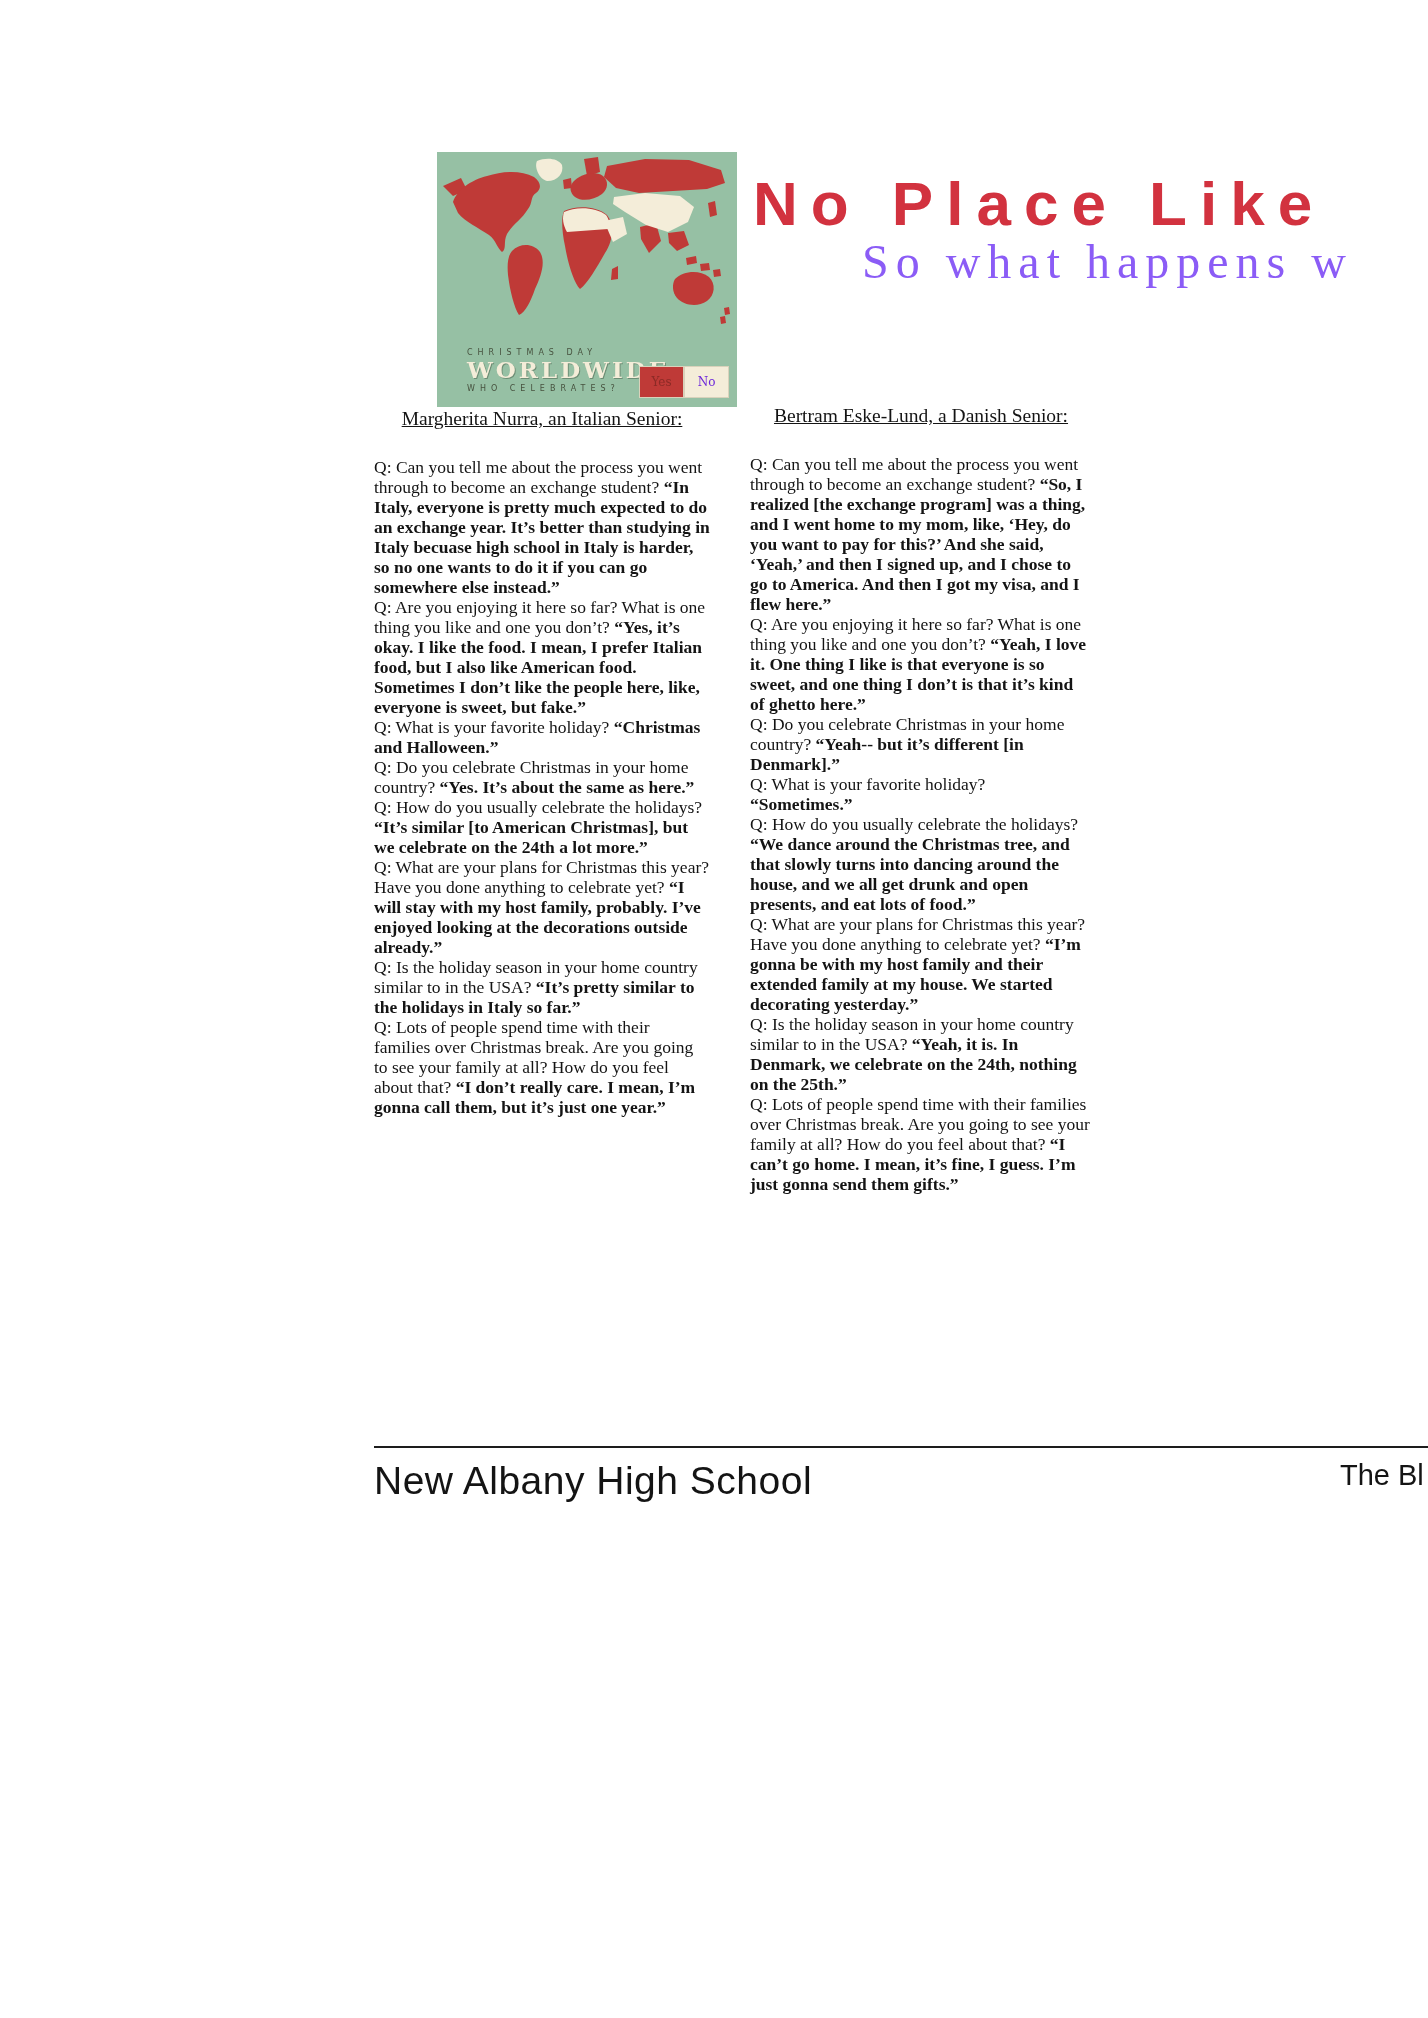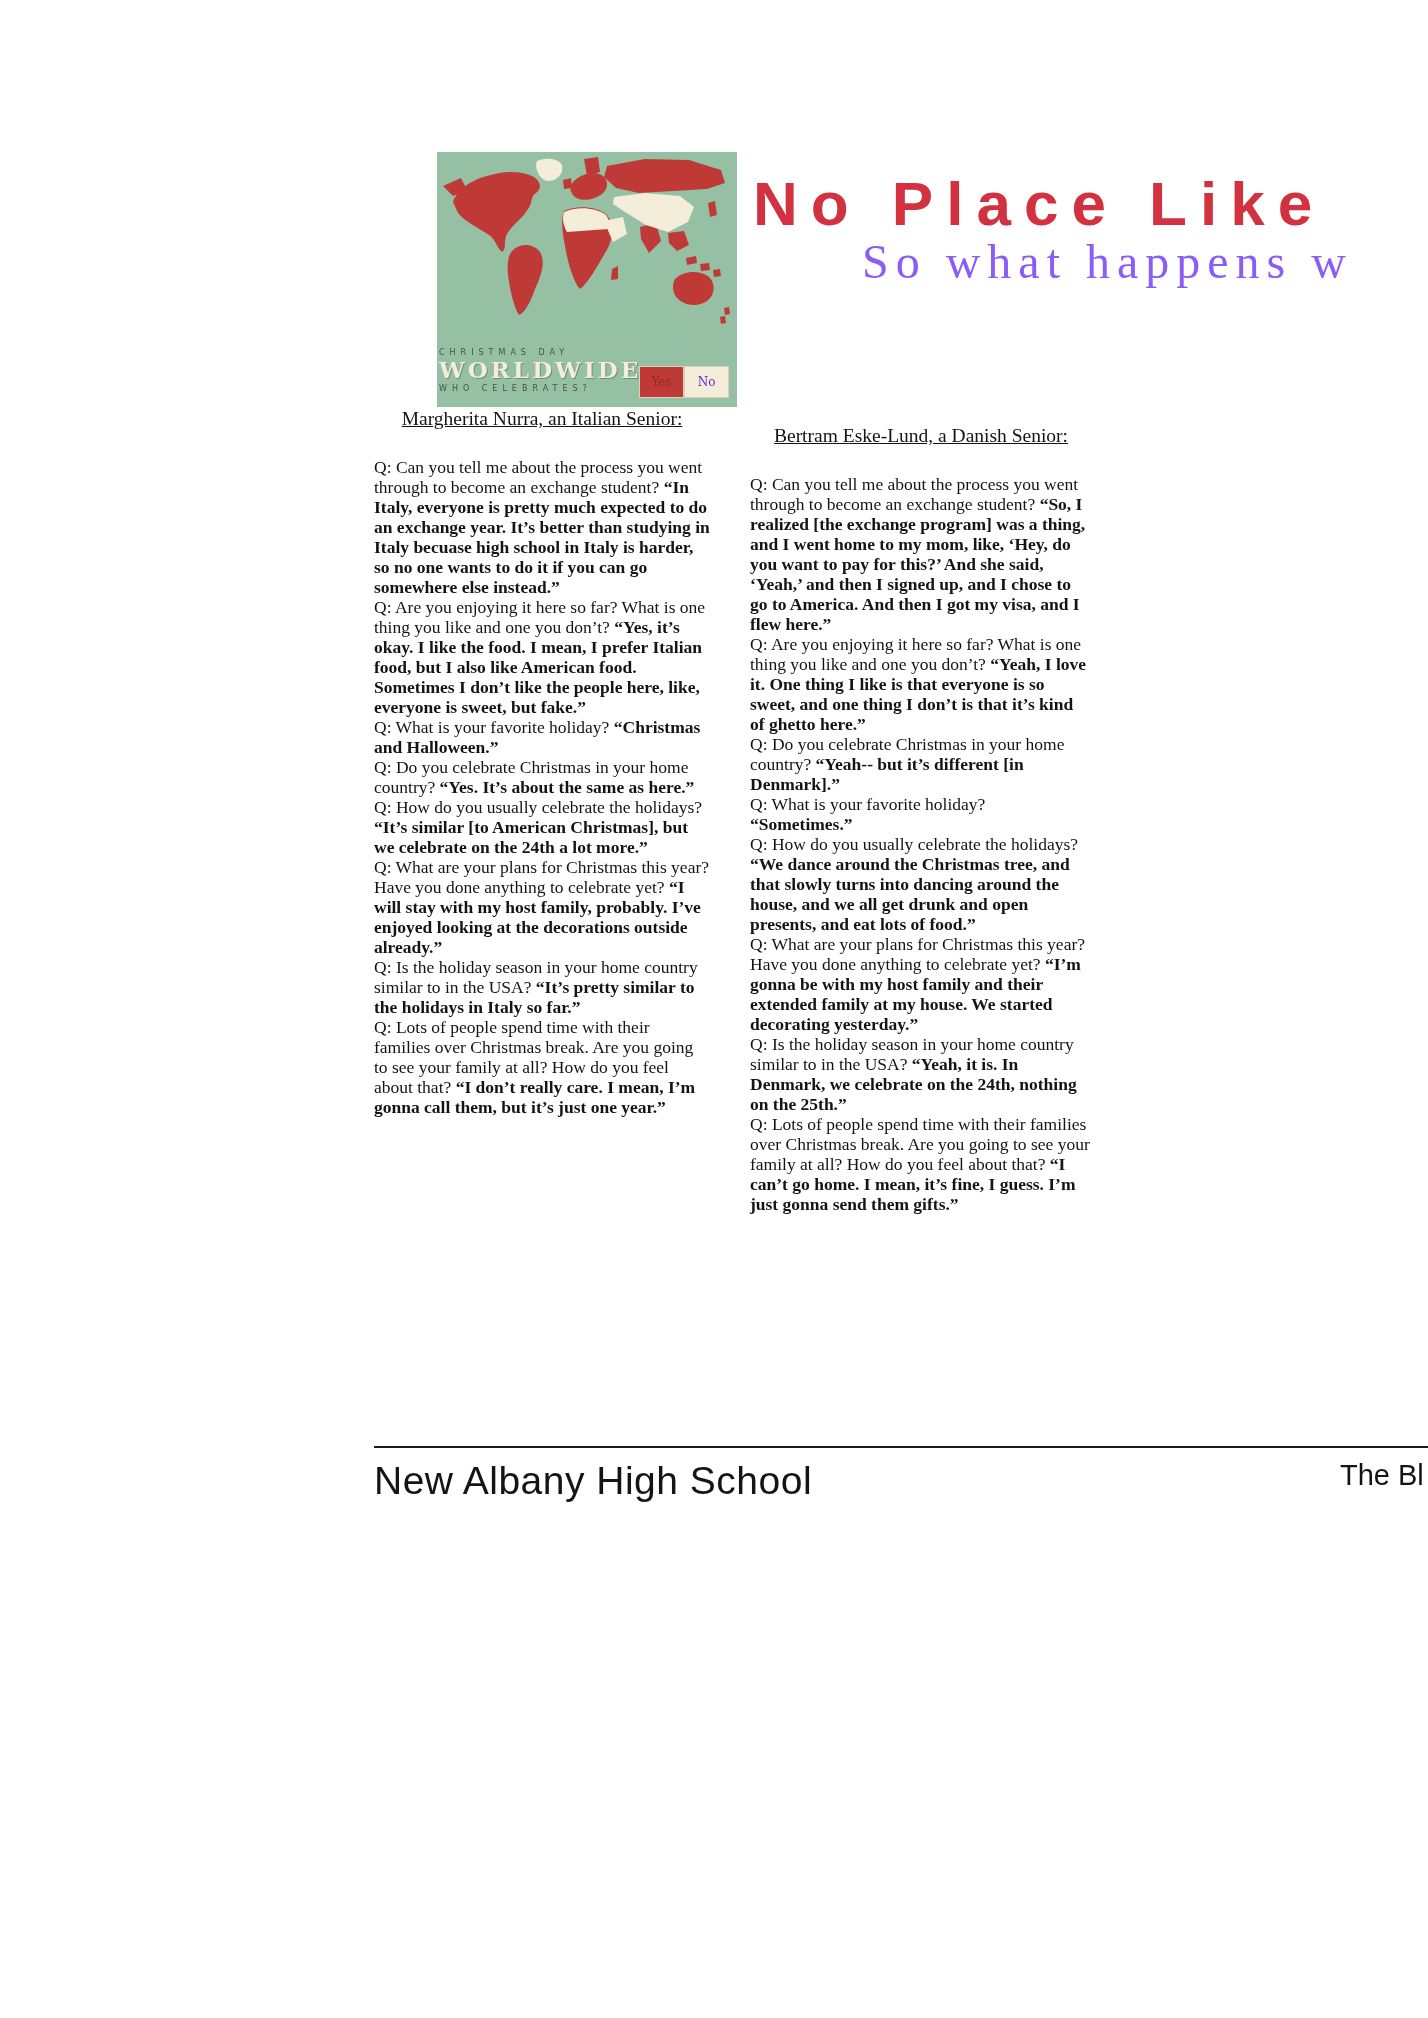--- a/index.html
+++ b/index.html
@@ -10,21 +10,21 @@
     overflow:hidden; font-family:"Liberation Serif", serif; color:#141414;
   }
 
   
   .map-figure { position:absolute; left:437px; top:152px; width:300px; height:255px;
     background:var(--map-bg,#96c0a4); }
   .map-svg { display:block; }
   .map-bg-rect { fill:var(--map-bg,#96c0a4); }
   .land-yes path { fill:var(--map-yes,#bf3a37); }
   .land-no path { fill:var(--map-no,#f4edd9); }
-  .map-caption { position:absolute; left:0; right:0; bottom:0; height:62px; padding-left:2px; }
+  .map-caption { position:absolute; left:0; right:0; bottom:0; height:62px; padding-left:30px; }
   .cap-top { font-family:"DejaVu Sans", sans-serif; font-size:8px; letter-spacing:5px;
     color:#47523f; padding-top:3px; }
   .cap-main { font-family:"DejaVu Serif", serif; font-weight:700; font-size:23px;
     letter-spacing:3px; color:var(--map-no,#f4edd9); text-shadow:1px 1px 0 rgba(60,80,60,.45);
     line-height:1.1; }
   .cap-bottom { font-family:"DejaVu Sans", sans-serif; font-size:8px; letter-spacing:5px;
     color:#47523f; margin-top:2px; }
   .legend { position:absolute; right:8px; bottom:9px; display:flex; }
   .legend-box { width:45px; height:32px; display:flex; align-items:center; justify-content:center;
     font-family:"DejaVu Serif", serif; font-size:12px; }
@@ -34,21 +34,21 @@
   
   .headline { position:absolute; left:753px; top:168px; font-family:Liberation Sans, sans-serif;
     font-weight:700; font-size:62px; letter-spacing:13px; color:var(--accent,#d2323f);
     white-space:nowrap; }
   .subtitle { position:absolute; left:862px; top:234px; font-family:"Liberation Serif", serif;
     font-size:48px; letter-spacing:7px; white-space:nowrap; color:#8b5cf6; }
 
   
   .col { position:absolute; }
   .col-left  { left:374px; top:408px; width:336px; }
-  .col-right { left:750px; top:405px; width:342px;margin-top:20px; }
+  .col-right { left:750px; top:405px; width:342px; }
   .col-heading { font-family:"Liberation Serif", serif; font-size:19.5px; font-weight:400;
     text-decoration:underline; text-align:center; margin-bottom:27px; }
   .qa { font-size:17.5px; line-height:20px; text-align:left; margin:0; }
   .qa .a { font-weight:700; }
 
   
   .footer-rule { position:absolute; left:374px; top:1446px; width:1054px; height:2px; background:#1d1d1d; }
   .footer-left { position:absolute; left:374px; top:1459px; font-family:Liberation Sans, sans-serif;
     font-size:39px; letter-spacing:.5px; color:#141414; white-space:nowrap;text-align:right; }
   .footer-right { position:absolute; left:1340px; top:1459px; font-family:"Liberation Sans", sans-serif;

